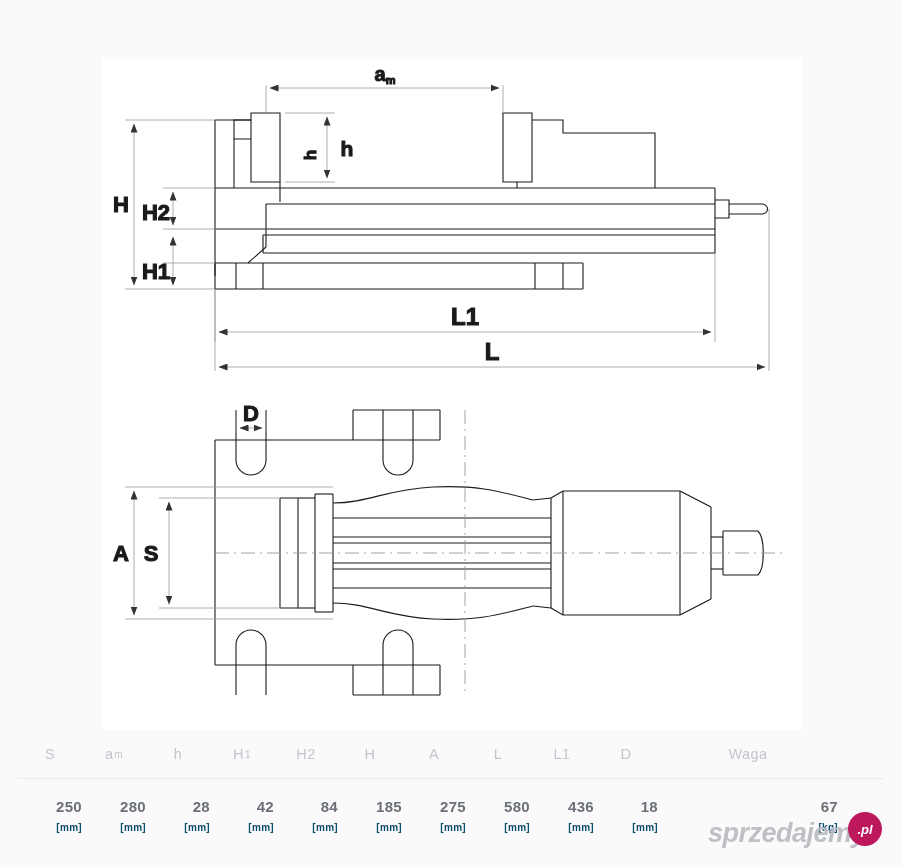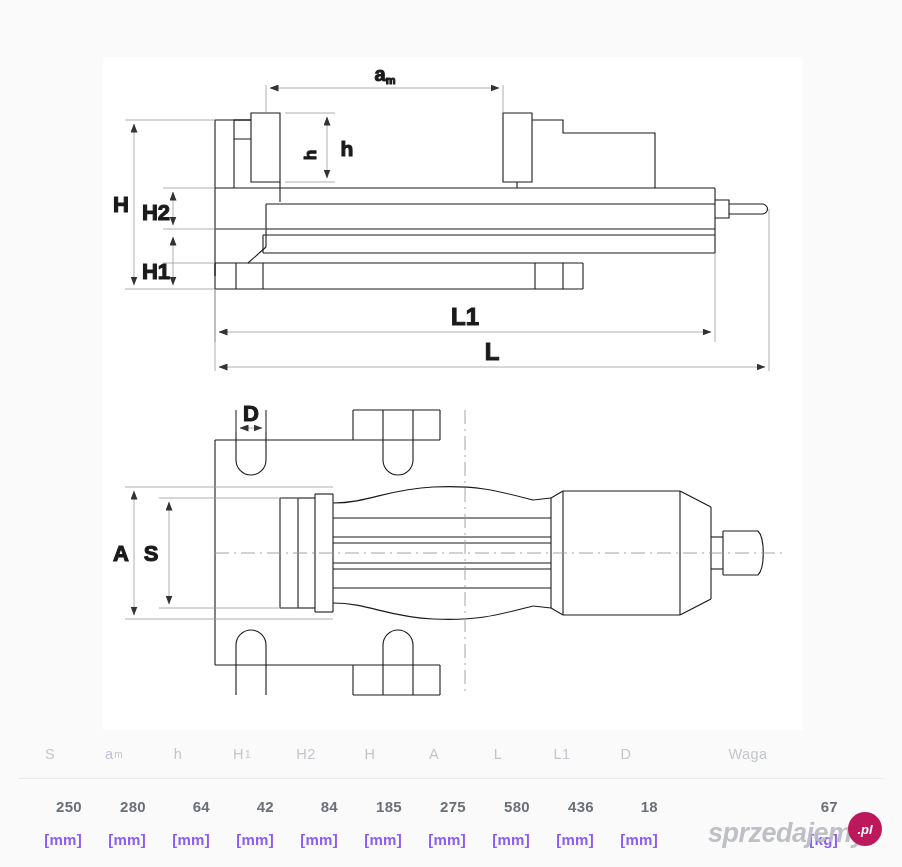--- a/index.html
+++ b/index.html
@@ -52,23 +52,22 @@
   }
   .val-col{
     display:flex;flex-direction:column;align-items:flex-end;justify-content:flex-start;
     padding-top:18px;
   }
   .val-num{
     font-size:15px;font-weight:bold;color:#6b7078;letter-spacing:.3px;
     line-height:20px;
   }
   .val-unit{
-    font-size:15px;font-weight:bold;color:#8b5cf6;letter-spacing:.3px;
+    font-size:10px;font-weight:bold;color:#0c4a6e;letter-spacing:.3px;
     line-height:22px;
-    margin-top:12px;
   }
 
   
   .watermark{
     position:absolute;
     left:708px;top:816px;
     width:180px;height:40px;
     pointer-events:none;
   }
   .wm-text{
@@ -340,21 +339,21 @@
     <div class="spec-grid val-grid" id="val-row" style="position: absolute; left: 18px; top: 49px; width: 866px; display: grid; grid-template-columns: 64px 64px 64px 64px 64px 64px 64px 64px 64px 64px 180px 100px;">
         <div class="val-col">
           <div class="val-num">250</div>
           <div class="val-unit">[mm]</div>
         </div>
         <div class="val-col">
           <div class="val-num">280</div>
           <div class="val-unit">[mm]</div>
         </div>
         <div class="val-col">
-          <div class="val-num">64</div>
+          <div class="val-num">28</div>
           <div class="val-unit">[mm]</div>
         </div>
         <div class="val-col">
           <div class="val-num">42</div>
           <div class="val-unit">[mm]</div>
         </div>
         <div class="val-col">
           <div class="val-num">84</div>
           <div class="val-unit">[mm]</div>
         </div>

